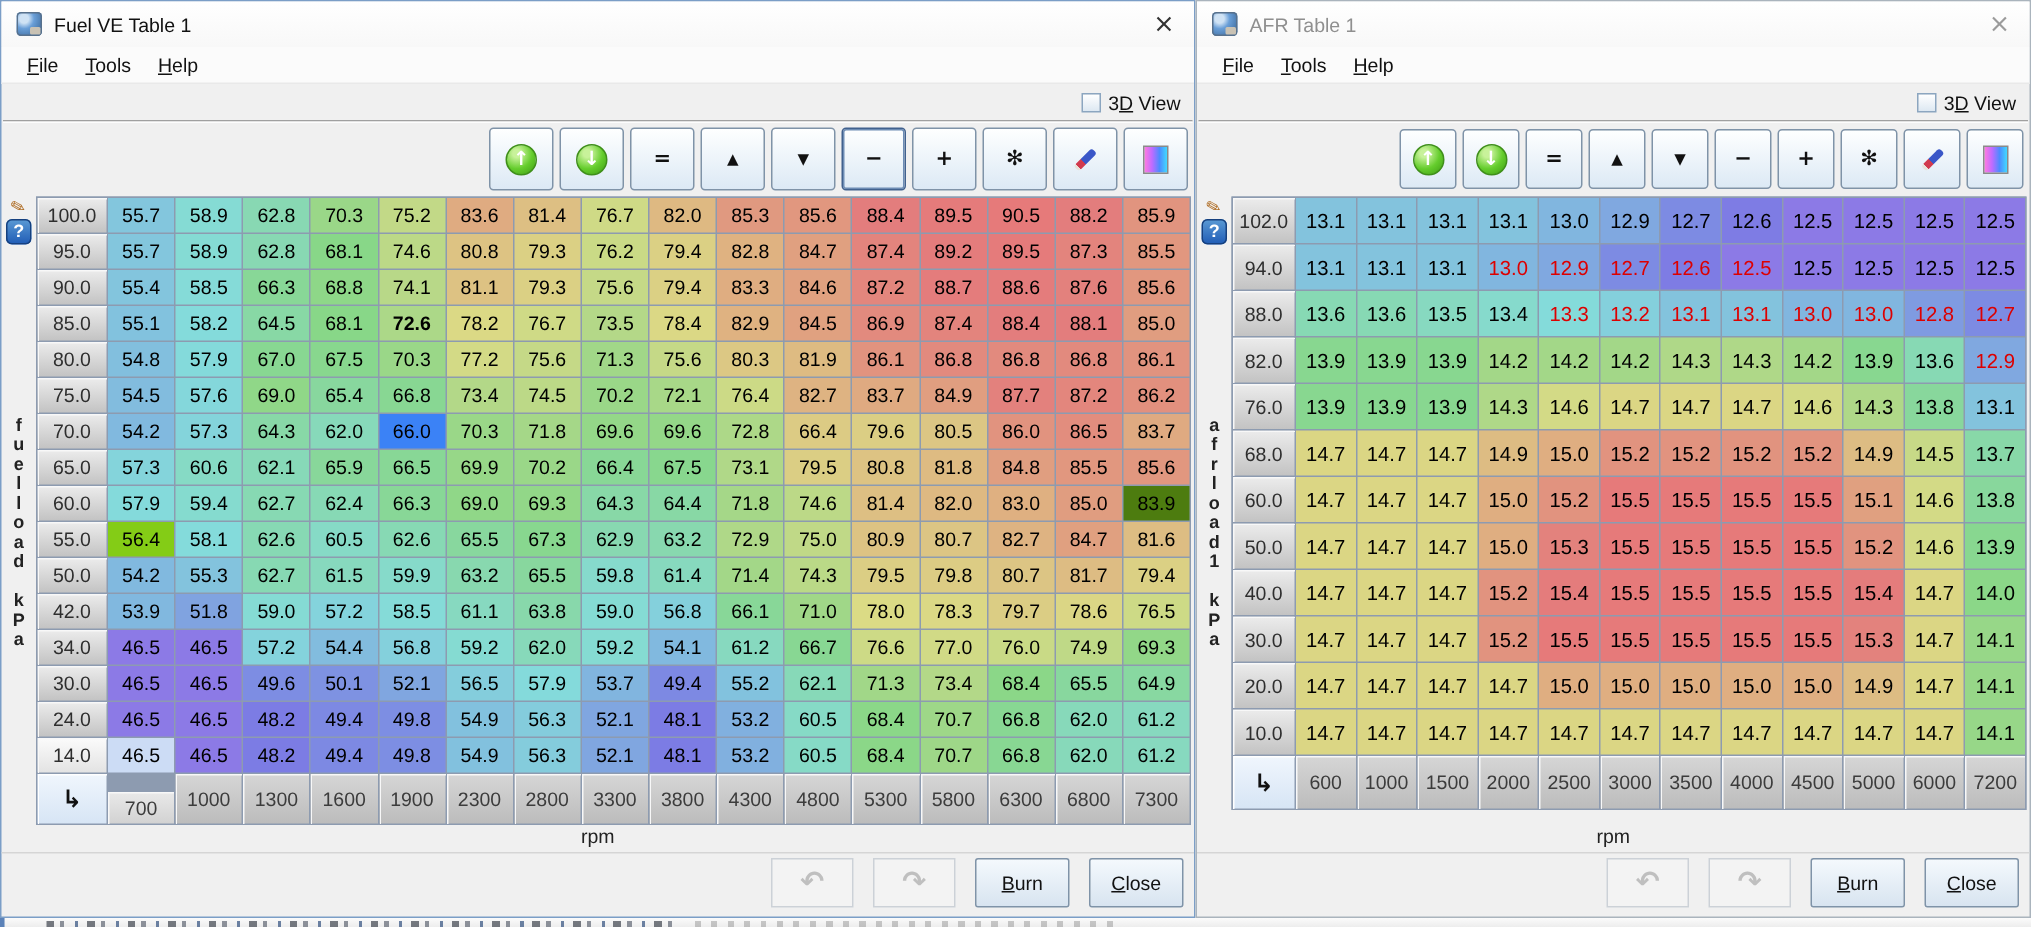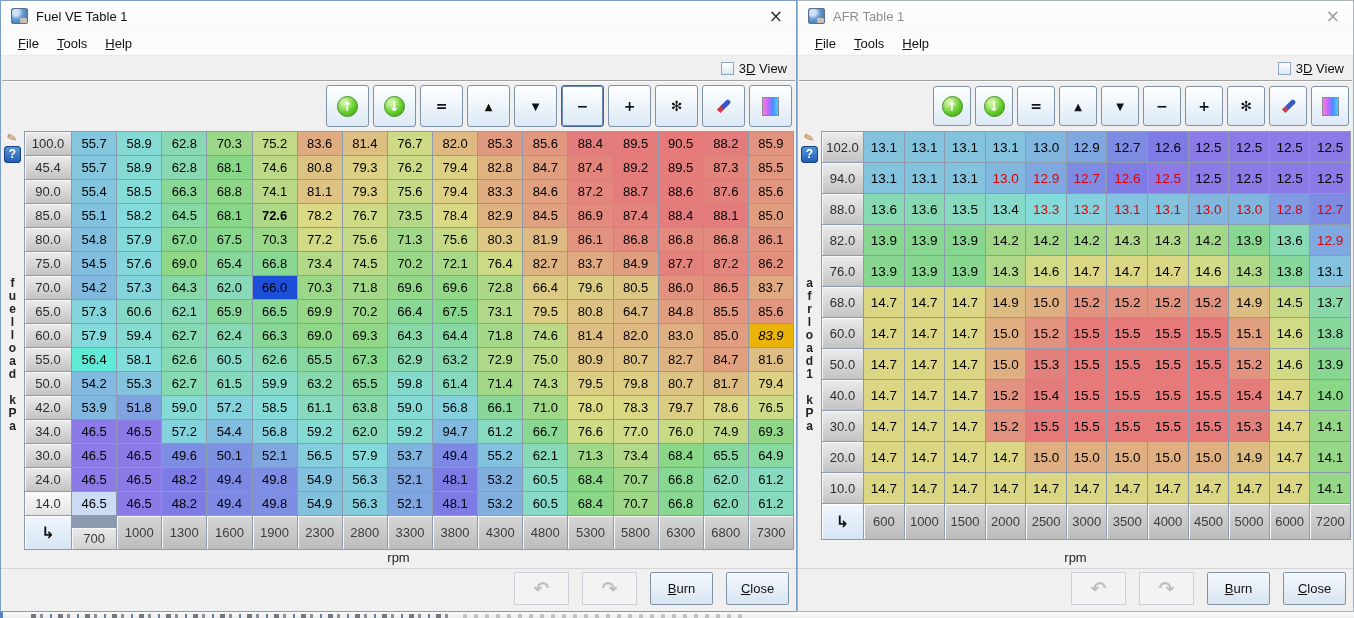--- a/index.html
+++ b/index.html
@@ -193,21 +193,21 @@
           <div class="cell" style="background: rgb(221, 191, 131);">81.4</div>
           <div class="cell" style="background: rgb(207, 218, 134);">76.7</div>
           <div class="cell" style="background: rgb(222, 185, 130);">82.0</div>
           <div class="cell" style="background: rgb(224, 153, 128);">85.3</div>
           <div class="cell" style="background: rgb(225, 151, 127);">85.6</div>
           <div class="cell" style="background: rgb(227, 125, 125);">88.4</div>
           <div class="cell" style="background: rgb(229, 123, 123);">89.5</div>
           <div class="cell" style="background: rgb(230, 122, 122);">90.5</div>
           <div class="cell" style="background: rgb(227, 125, 125);">88.2</div>
           <div class="cell" style="background: rgb(225, 148, 127);">85.9</div>
-          <div class="rowhdr">45.4</div>
+          <div class="rowhdr">95.0</div>
           <div class="cell" style="background: rgb(131, 198, 221);">55.7</div>
           <div class="cell" style="background: rgb(133, 219, 212);">58.9</div>
           <div class="cell" style="background: rgb(136, 216, 179);">62.8</div>
           <div class="cell" style="background: rgb(136, 215, 136);">68.1</div>
           <div class="cell" style="background: rgb(188, 217, 135);">74.6</div>
           <div class="cell" style="background: rgb(221, 195, 131);">80.8</div>
           <div class="cell" style="background: rgb(219, 208, 132);">79.3</div>
           <div class="cell" style="background: rgb(202, 218, 134);">76.2</div>
           <div class="cell" style="background: rgb(219, 208, 132);">79.4</div>
           <div class="cell" style="background: rgb(223, 178, 129);">82.8</div>
@@ -283,21 +283,21 @@
           <div class="cell" style="background: rgb(223, 170, 129);">83.7</div>
           <div class="cell" style="background: rgb(224, 158, 128);">84.9</div>
           <div class="cell" style="background: rgb(227, 129, 125);">87.7</div>
           <div class="cell" style="background: rgb(227, 134, 125);">87.2</div>
           <div class="cell" style="background: rgb(226, 144, 126);">86.2</div>
           <div class="rowhdr">70.0</div>
           <div class="cell" style="background: rgb(129, 185, 223);">54.2</div>
           <div class="cell" style="background: rgb(132, 212, 219);">57.3</div>
           <div class="cell" style="background: rgb(136, 216, 167);">64.3</div>
           <div class="cell" style="background: rgb(135, 217, 186);">62.0</div>
-          <div class="cell" style="background: #1d4ed8;">66.0</div>
+          <div class="cell" style="background: #3b82f6;">66.0</div>
           <div class="cell" style="background: rgb(154, 215, 136);">70.3</div>
           <div class="cell" style="background: rgb(165, 215, 136);">71.8</div>
           <div class="cell" style="background: rgb(148, 215, 136);">69.6</div>
           <div class="cell" style="background: rgb(148, 215, 136);">69.6</div>
           <div class="cell" style="background: rgb(173, 216, 136);">72.8</div>
           <div class="cell" style="background: rgb(220, 203, 132);">66.4</div>
           <div class="cell" style="background: rgb(219, 206, 132);">79.6</div>
           <div class="cell" style="background: rgb(220, 198, 132);">80.5</div>
           <div class="cell" style="background: rgb(225, 147, 127);">86.0</div>
           <div class="cell" style="background: rgb(226, 141, 126);">86.5</div>
@@ -308,43 +308,43 @@
           <div class="cell" style="background: rgb(135, 217, 184);">62.1</div>
           <div class="cell" style="background: rgb(136, 215, 154);">65.9</div>
           <div class="cell" style="background: rgb(136, 215, 150);">66.5</div>
           <div class="cell" style="background: rgb(151, 215, 136);">69.9</div>
           <div class="cell" style="background: rgb(154, 215, 136);">70.2</div>
           <div class="cell" style="background: rgb(136, 215, 150);">66.4</div>
           <div class="cell" style="background: rgb(136, 215, 142);">67.5</div>
           <div class="cell" style="background: rgb(176, 216, 136);">73.1</div>
           <div class="cell" style="background: rgb(219, 206, 132);">79.5</div>
           <div class="cell" style="background: rgb(221, 195, 131);">80.8</div>
-          <div class="cell" style="background: rgb(222, 187, 130);">64.7</div>
+          <div class="cell" style="background: rgb(222, 187, 130);">81.8</div>
           <div class="cell" style="background: rgb(224, 158, 128);">84.8</div>
           <div class="cell" style="background: rgb(225, 151, 127);">85.5</div>
           <div class="cell" style="background: rgb(225, 151, 127);">85.6</div>
           <div class="rowhdr">60.0</div>
           <div class="cell" style="background: rgb(132, 218, 219);">57.9</div>
           <div class="cell" style="background: rgb(133, 219, 207);">59.4</div>
           <div class="cell" style="background: rgb(135, 217, 179);">62.7</div>
           <div class="cell" style="background: rgb(135, 217, 181);">62.4</div>
           <div class="cell" style="background: rgb(136, 215, 151);">66.3</div>
           <div class="cell" style="background: rgb(144, 215, 136);">69.0</div>
           <div class="cell" style="background: rgb(146, 215, 136);">69.3</div>
           <div class="cell" style="background: rgb(136, 216, 167);">64.3</div>
           <div class="cell" style="background: rgb(136, 216, 165);">64.4</div>
           <div class="cell" style="background: rgb(165, 215, 136);">71.8</div>
           <div class="cell" style="background: rgb(188, 217, 135);">74.6</div>
           <div class="cell" style="background: rgb(221, 191, 131);">81.4</div>
           <div class="cell" style="background: rgb(222, 185, 130);">82.0</div>
           <div class="cell" style="background: rgb(223, 176, 129);">83.0</div>
           <div class="cell" style="background: rgb(224, 157, 128);">85.0</div>
-          <div class="cell" style="background: #eab308; font-style: italic;">83.9</div>
+          <div class="cell" style="background: #4d7c0f;">83.9</div>
           <div class="rowhdr">55.0</div>
-          <div class="cell" style="background: #5eead4;">56.4</div>
+          <div class="cell" style="background: #84cc16;">56.4</div>
           <div class="cell" style="background: rgb(132, 219, 219);">58.1</div>
           <div class="cell" style="background: rgb(135, 217, 180);">62.6</div>
           <div class="cell" style="background: rgb(134, 218, 198);">60.5</div>
           <div class="cell" style="background: rgb(135, 217, 180);">62.6</div>
           <div class="cell" style="background: rgb(136, 215, 158);">65.5</div>
           <div class="cell" style="background: rgb(136, 215, 143);">67.3</div>
           <div class="cell" style="background: rgb(136, 216, 177);">62.9</div>
           <div class="cell" style="background: rgb(136, 216, 175);">63.2</div>
           <div class="cell" style="background: rgb(175, 216, 136);">72.9</div>
           <div class="cell" style="background: rgb(192, 217, 135);">75.0</div>
@@ -389,21 +389,21 @@
           <div class="cell" style="background: rgb(205, 218, 134);">76.5</div>
           <div class="rowhdr">34.0</div>
           <div class="cell" style="background: rgb(140, 122, 230);">46.5</div>
           <div class="cell" style="background: rgb(140, 122, 230);">46.5</div>
           <div class="cell" style="background: rgb(132, 211, 220);">57.2</div>
           <div class="cell" style="background: rgb(130, 188, 222);">54.4</div>
           <div class="cell" style="background: rgb(132, 208, 220);">56.8</div>
           <div class="cell" style="background: rgb(133, 219, 210);">59.2</div>
           <div class="cell" style="background: rgb(135, 217, 186);">62.0</div>
           <div class="cell" style="background: rgb(133, 219, 210);">59.2</div>
-          <div class="cell" style="background: rgb(129, 185, 223);">94.7</div>
+          <div class="cell" style="background: rgb(129, 185, 223);">54.1</div>
           <div class="cell" style="background: rgb(135, 217, 191);">61.2</div>
           <div class="cell" style="background: rgb(136, 215, 147);">66.7</div>
           <div class="cell" style="background: rgb(205, 218, 134);">76.6</div>
           <div class="cell" style="background: rgb(209, 218, 134);">77.0</div>
           <div class="cell" style="background: rgb(201, 218, 134);">76.0</div>
           <div class="cell" style="background: rgb(191, 217, 135);">74.9</div>
           <div class="cell" style="background: rgb(146, 215, 136);">69.3</div>
           <div class="rowhdr">30.0</div>
           <div class="cell" style="background: rgb(140, 122, 230);">46.5</div>
           <div class="cell" style="background: rgb(140, 122, 230);">46.5</div>

